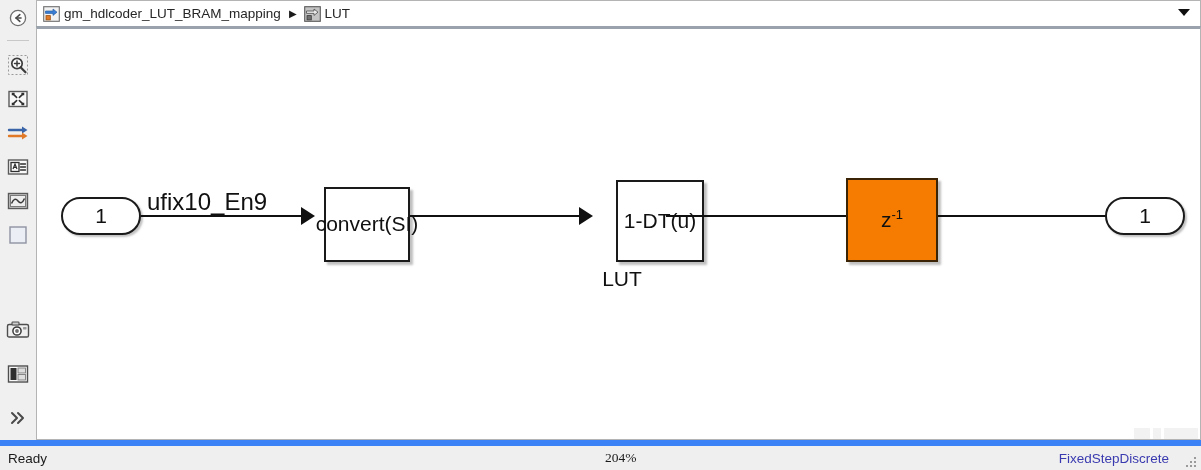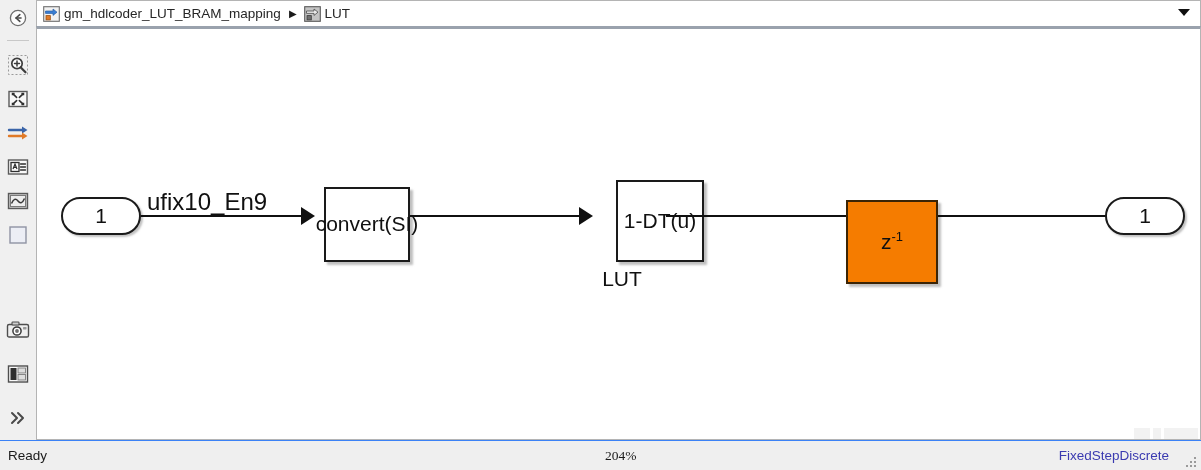--- a/index.html
+++ b/index.html
@@ -147,21 +147,20 @@
   .block-line {
     font-size: 21px;
     color: #101010;
     line-height: 1.08;
     white-space: nowrap;
   }
 
   .block.orange {
     background: #F57C00;
     border-color: #3b2405;
-    margin-top: 22px;
   }
 
   .block-name {
     position: absolute;
     font-size: 21px;
     color: #101010;
     white-space: nowrap;
     text-align: center;
   }
 
@@ -190,21 +189,21 @@
     vertical-align: super;
   }
 
   
   #status-bar {
     position: absolute;
     left: 0; bottom: 0;
     width: 1201px;
     height: 30px;
     background: #efefef;
-    border-top: 1px solid #3b82f6;
+    border-top: 6px solid #3b82f6;
     display: flex;
     align-items: center;
     padding-left: 20px;
   }
   #status-ready {
     position: absolute;
     left: 8px;
     font-size: 13.5px;
     color: #1a1a1a;
   }

